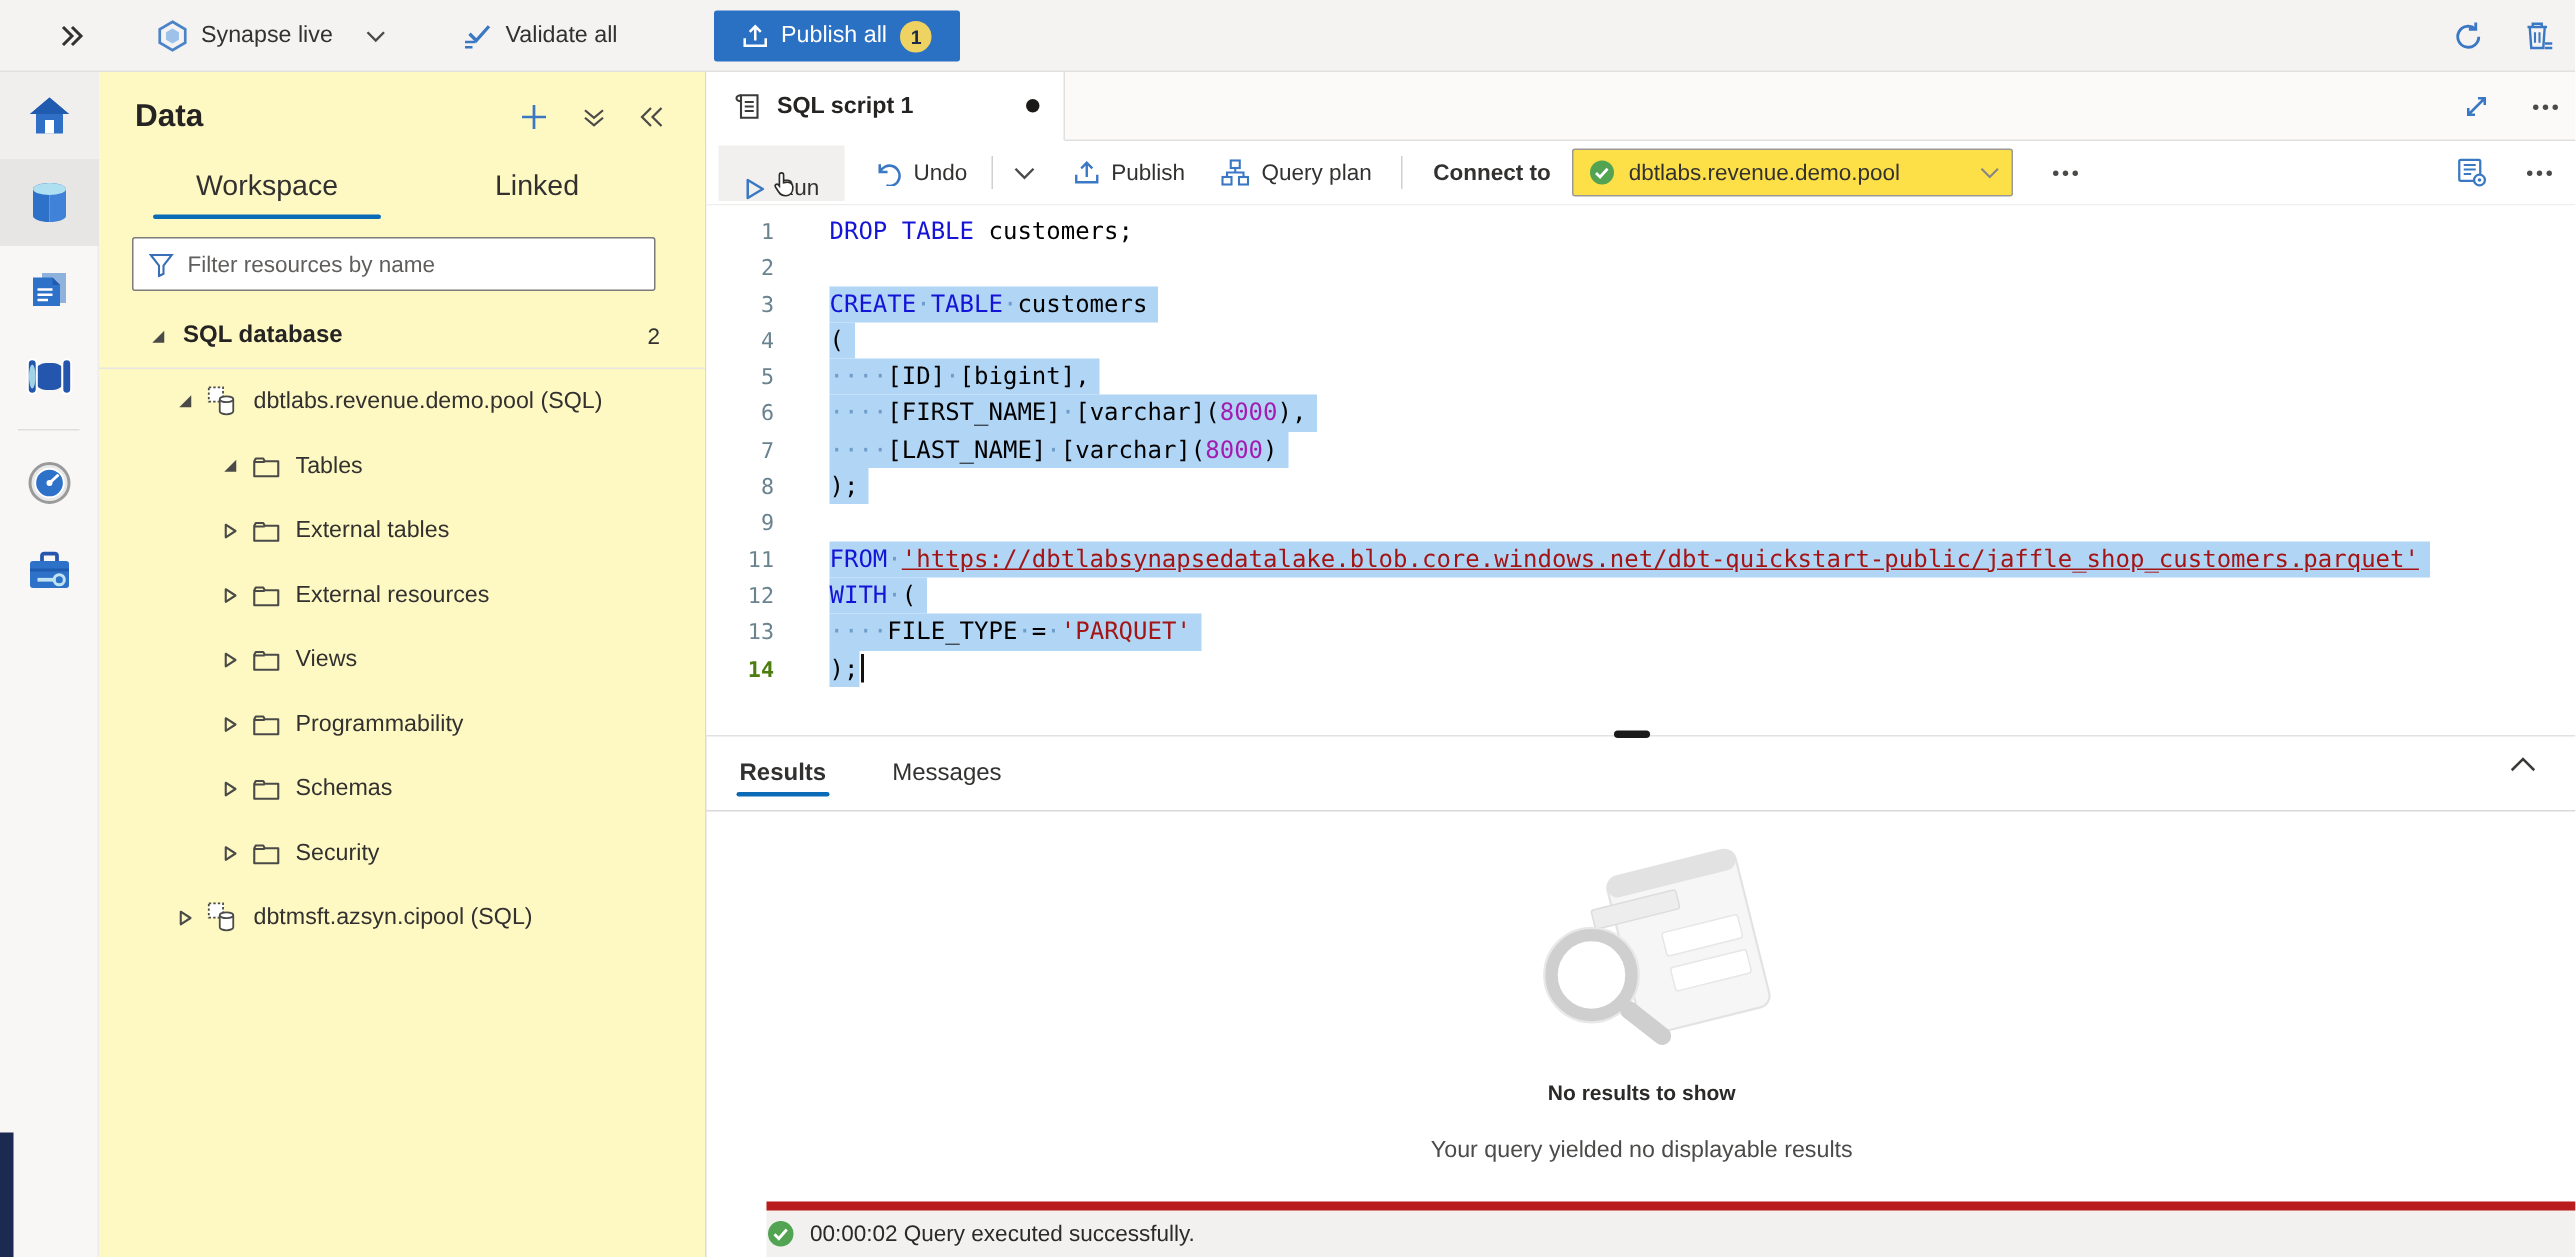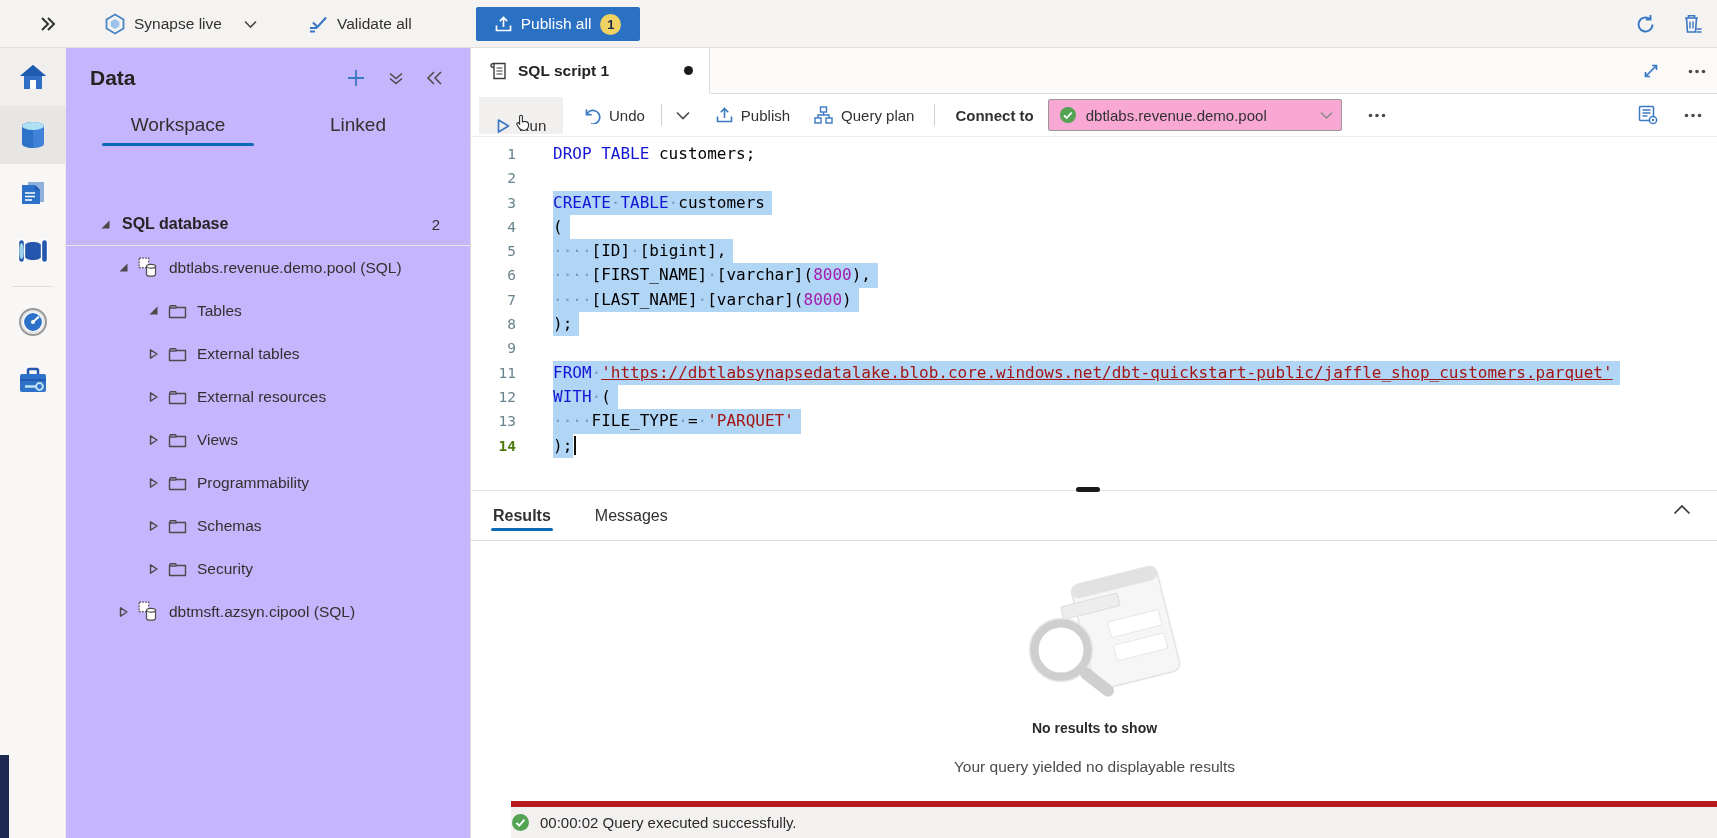--- a/index.html
+++ b/index.html
@@ -19,21 +19,21 @@
 
   
   .rail { position:absolute; left:0; top:48px; width:66px; height:790px; background:#f8f7f6; border-right:1px solid #ececea; }
   .rail-item { width:66px; height:58px; display:flex; align-items:center; justify-content:center; cursor:pointer; }
   .rail-item.hl { background:#f0efed; }
   .rail-item.sel { background:#e8e6e4; }
   .rail-div { height:1px; background:#e1dfdd; margin:6px 12px; }
   .navy-strip { position:absolute; left:0; top:755px; width:9px; height:83px; background:#1c2951; }
 
   
-  .sidepanel { position:absolute; left:66px; top:48px; width:404px; height:790px; background:#c4b5fd; }
+  .sidepanel { position:absolute; left:66px; top:48px; width:404px; height:790px; background:#fef9c3; }
   .sp-header { position:absolute; left:0; top:8px; width:404px; height:44px; display:flex; align-items:center; }
   .sp-title { margin-left:24px; font-size:21px; font-weight:bold; color:#252423; }
   .sp-icons { margin-left:auto; margin-right:28px; display:flex; align-items:center; gap:22px; }
   .sp-tabs { position:absolute; left:0; top:56px; width:404px; height:44px; display:flex; }
   .sp-tab { width:180px; text-align:center; font-size:19px; padding-top:10px; color:#323130; cursor:pointer; position:relative; }
   .sp-tab:first-child { margin-left:22px; }
   .sp-tab.active::after { content:""; position:absolute; left:14px; right:14px; bottom:2px; height:3px; background:#0a6ab6; border-radius:2px; }
   .filterbox { position:absolute; left:22px; top:110px; width:349px; height:36px; border:1px solid #7d7b79; border-radius:2px; background:#fff; display:flex; align-items:center; padding:0 10px; gap:9px; }
   .filterbox input { border:none; outline:none; flex:1; font-size:15px; font-family:"Liberation Sans",sans-serif; color:#323130; background:transparent; }
   .filterbox input::placeholder { color:#605e5c; }
@@ -54,21 +54,21 @@
   .script-tab .ticn { margin-left:18px; }
   .script-tab .ttl { margin-left:10px; font-size:15.5px; font-weight:bold; color:#252423; }
   .dirty-dot { position:absolute; right:16px; width:9px; height:9px; border-radius:50%; background:#1b1a19; }
   .tabrow-right { position:absolute; right:12px; top:0; height:46px; display:flex; align-items:center; gap:28px; }
 
   .toolbar { position:absolute; left:0; top:46px; width:1247px; height:43px; background:#fff; border-bottom:1px solid #f0eeec; display:flex; align-items:center; font-size:15px; color:#323130; }
   .tbtn { display:flex; align-items:flex-end; gap:8px; cursor:pointer; }
   .run-btn { margin-left:8px; width:84px; height:37px; background:#f1f0ef; justify-content:center; }
   .tsep { width:1px; height:22px; background:#d2d0ce; }
   .connect-label { font-weight:bold; }
-  .pool-dd { width:294px; height:32px; border:1px solid #9b9997; border-radius:2px; display:flex; align-items:center; padding:0 8px 0 10px; gap:9px; cursor:pointer; background:#f9a8d4; }
+  .pool-dd { width:294px; height:32px; border:1px solid #9b9997; border-radius:2px; display:flex; align-items:center; padding:0 8px 0 10px; gap:9px; cursor:pointer; background:#fde047; }
   .pool-dd .pool-name { flex:1; font-size:15px; color:#323130; white-space:nowrap; overflow:hidden; }
   .toolbar-right { margin-left:auto; display:flex; align-items:center; gap:26px; padding-right:16px; }
   .mouse-cursor { position:absolute; left:44px; top:66px; z-index:5; pointer-events:none; }
 
   
   .editor { position:absolute; left:0; top:89px; width:1247px; height:353px; background:#fff; overflow:hidden; padding-top:5px; cursor:text; }
   .cl { height:24.3px; line-height:24.3px; white-space:pre; font-family:"DejaVu Sans Mono","Liberation Mono",monospace; font-size:16px; }
   .ln { display:inline-block; width:45px; text-align:right; color:#69838f; font-size:14.5px; font-family:"DejaVu Sans Mono","Liberation Mono",monospace; }
   .ln-active { color:#4d7c0f; font-weight:bold;text-align:right; }
   .ct { margin-left:37px; }
@@ -208,20 +208,26 @@
           </svg>
         <svg width="16" height="14" viewBox="0 0 16 14">
             <path d="M8 1L2 7l6 6M15 1L9 7l6 6" fill="none" stroke="#4c4a48" stroke-width="1.5"></path>
           </svg>
       </div>
     </div>
     <div class="sp-tabs">
       <div class="sp-tab active">Workspace</div>
       <div class="sp-tab">Linked</div>
     </div>
+    <div class="filterbox">
+      <svg width="17" height="17" viewBox="0 0 17 17">
+          <path d="M1.5 2h14l-5.5 7v5.5l-3 1.5V9z" fill="none" stroke="#3b6fb5" stroke-width="1.4"></path>
+        </svg>
+      <input type="text" placeholder="Filter resources by name" style="">
+    </div>
     <div class="tree" id="tree">
         <div class="trow trow-bold trow-sep" style="padding-left: 32px;">
           <span class="texp">
             <svg width="11" height="11" viewBox="0 0 11 11">
               <path d="M1.5 9.5h8v-8z" fill="#4a4a48"></path>
             </svg>
           </span>
           <span class="tlabel">SQL database</span>
           <span class="tcount">2</span>
         </div>

